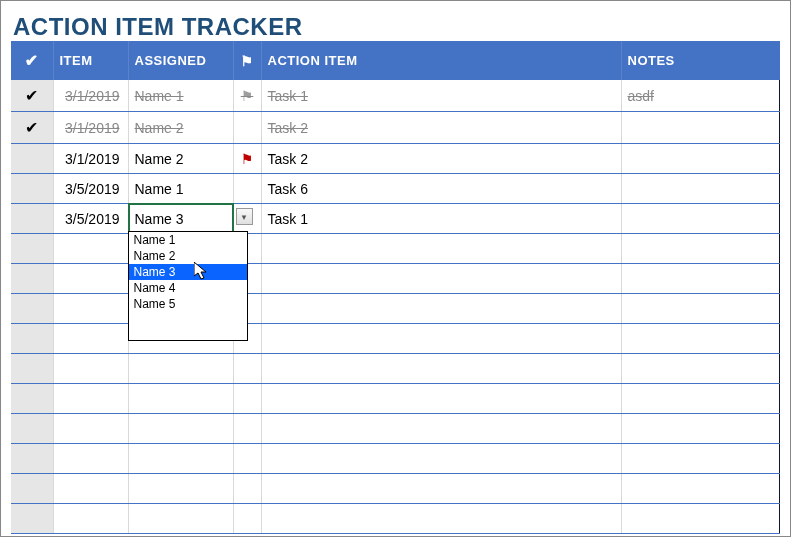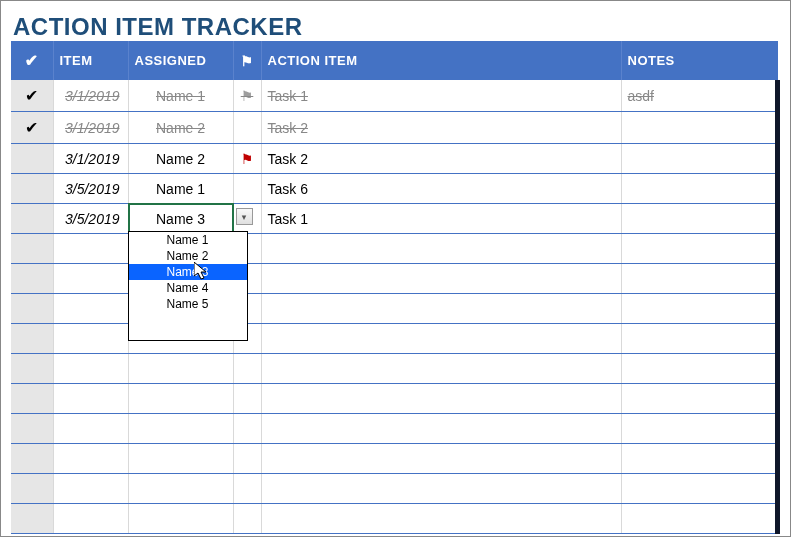--- a/index.html
+++ b/index.html
@@ -45,26 +45,26 @@
 .col-notes { width: auto; }
 .th-check, .th-flag { text-align: center !important; }
 .table td {
   border-bottom: 1px solid #4472c4;
   border-right: 1px solid #d9d9d9;
   padding: 6px 6px;
   font-size: 14px;
   color: #000;
   height: 30px;
 }
-.table td:last-child { border-right: 5px solid #0f172a; }
+.table td:last-child { border-right: 1px solid #0f172a; }
 .table td.check-cell {
   background: #e6e6e6;
   text-align: center;
 }
-.table td.date-cell { text-align: right; padding-right: 8px; font-style: italic;}
+.table td.date-cell { text-align: right; padding-right: 8px;}
 .table tr.done td {
   color: #888;
   text-decoration: line-through;
 }
 .table tr.done td.check-cell { text-decoration: none; color: #000;}
 .table tr.empty td {
   background: #fff;
 }
 .table tr.empty td.check-cell { background: #e6e6e6; }
 .check-icon {
@@ -127,21 +127,21 @@
 }
 .cursor-img {
   position: absolute;
   top: 58px;
   left: 65px;
   width: 16px;
   height: 20px;
   z-index: 20;
   pointer-events: none;
 }
-.td-assigned { position: relative; text-align: center; }
+.td-assigned { position: relative; }
 .td-flag { text-align: center; }
 </style>
 </head>
 <body>
 
 <div class="container">
   <div class="title">ACTION ITEM TRACKER</div>
   <table class="table">
     <colgroup>
       <col class="col-check">

